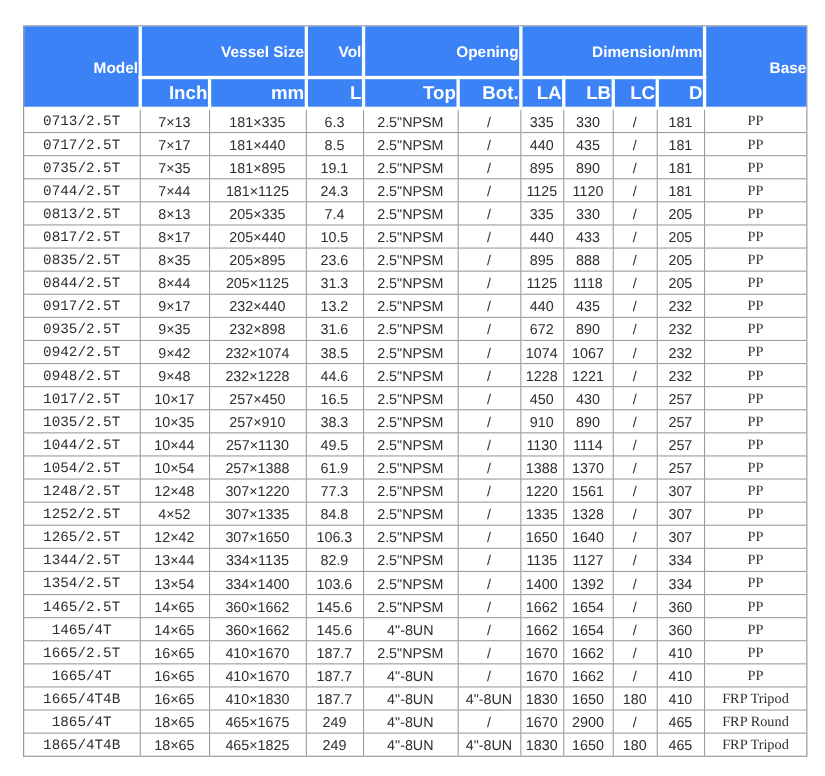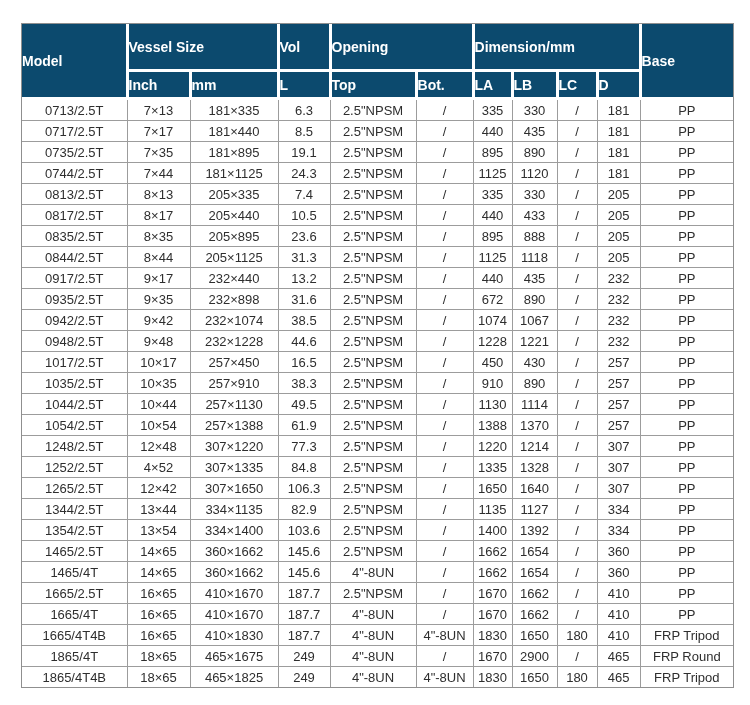--- a/index.html
+++ b/index.html
@@ -15,47 +15,47 @@
     display: inline-block;
     margin: 23px 0 0 21px;
     border: 1px solid #8f8f8f;
   }
   table.spec {
     border-collapse: collapse;
     table-layout: fixed;
     width: 711px;
   }
   table.spec thead th {
-    background: #0c4a6e;
+    background: #3b82f6;
     color: #ffffff;
     font-weight: bold;
     font-size: 14px;
-    text-align: left;
+    text-align: right;
     vertical-align: middle;
     border: 3px solid #ffffff;
     padding: 0;
   }
   table.spec thead tr.h1 th { height: 45px; }
-  table.spec thead tr.h2 th { height: 25px; font-size: 14px; }
+  table.spec thead tr.h2 th { height: 25px; font-size: 17px; }
   table.spec thead tr.h1 th:first-child { border-left: none; }
   table.spec thead tr.h1 th:last-child  { border-right: none; }
   table.spec thead tr.h1 th { border-top: none; }
   table.spec tbody td {
     border: 1px solid #9c9c9c;
     height: 20px;
     padding: 0;
     text-align: center;
     vertical-align: middle;
     font-size: 13px;
     color: #2e2e2e;
     white-space: nowrap;
     overflow: hidden;
   }
-  table.spec tbody td:first-child { border-left: none; }
-  table.spec tbody td:last-child  { border-right: none; }
+  table.spec tbody td:first-child { border-left: none; font-family: Liberation Mono, monospace; }
+  table.spec tbody td:last-child  { border-right: none; font-family: Liberation Serif, serif; }
   table.spec tbody tr:last-child td { border-bottom: none; text-align: center; }
 </style>
 </head>
 <body>
 
 
 
 <div class="table-wrap">
   <table class="spec">
     <colgroup>
@@ -302,21 +302,21 @@
           <td>PP</td>
         </tr>
         <tr>
           <td>1248/2.5T</td>
           <td>12×48</td>
           <td>307×1220</td>
           <td>77.3</td>
           <td>2.5"NPSM</td>
           <td>/</td>
           <td>1220</td>
-          <td>1214</td>
+          <td>1561</td>
           <td>/</td>
           <td>307</td>
           <td>PP</td>
         </tr>
         <tr>
           <td>1252/2.5T</td>
           <td>4×52</td>
           <td>307×1335</td>
           <td>84.8</td>
           <td>2.5"NPSM</td>

